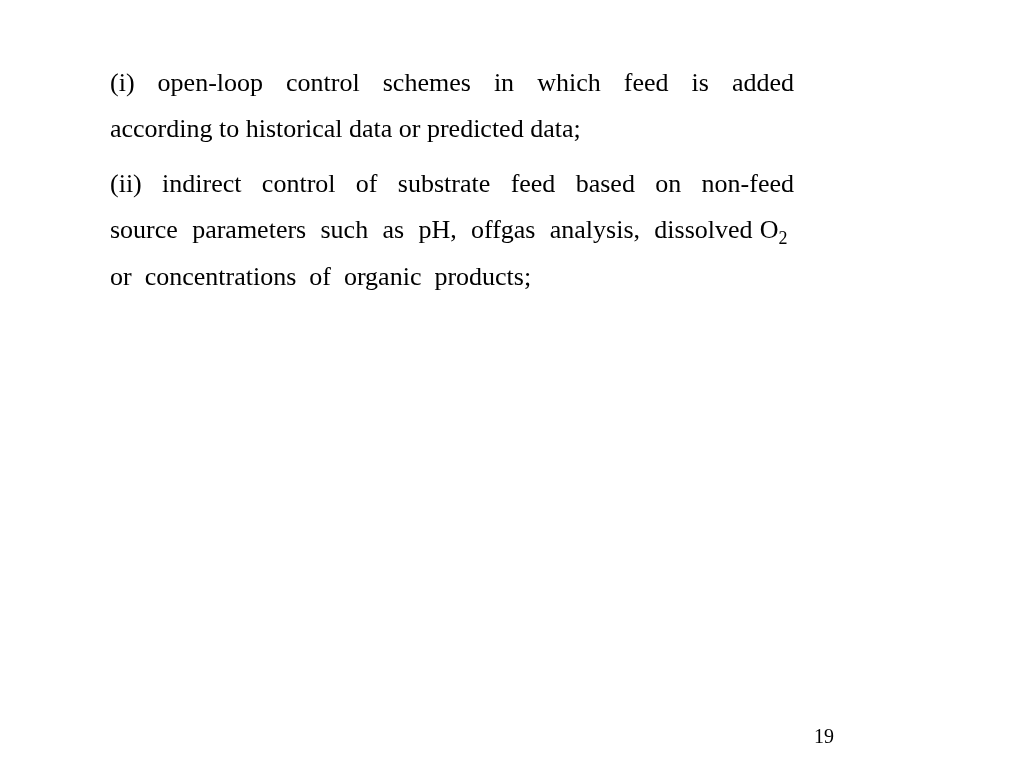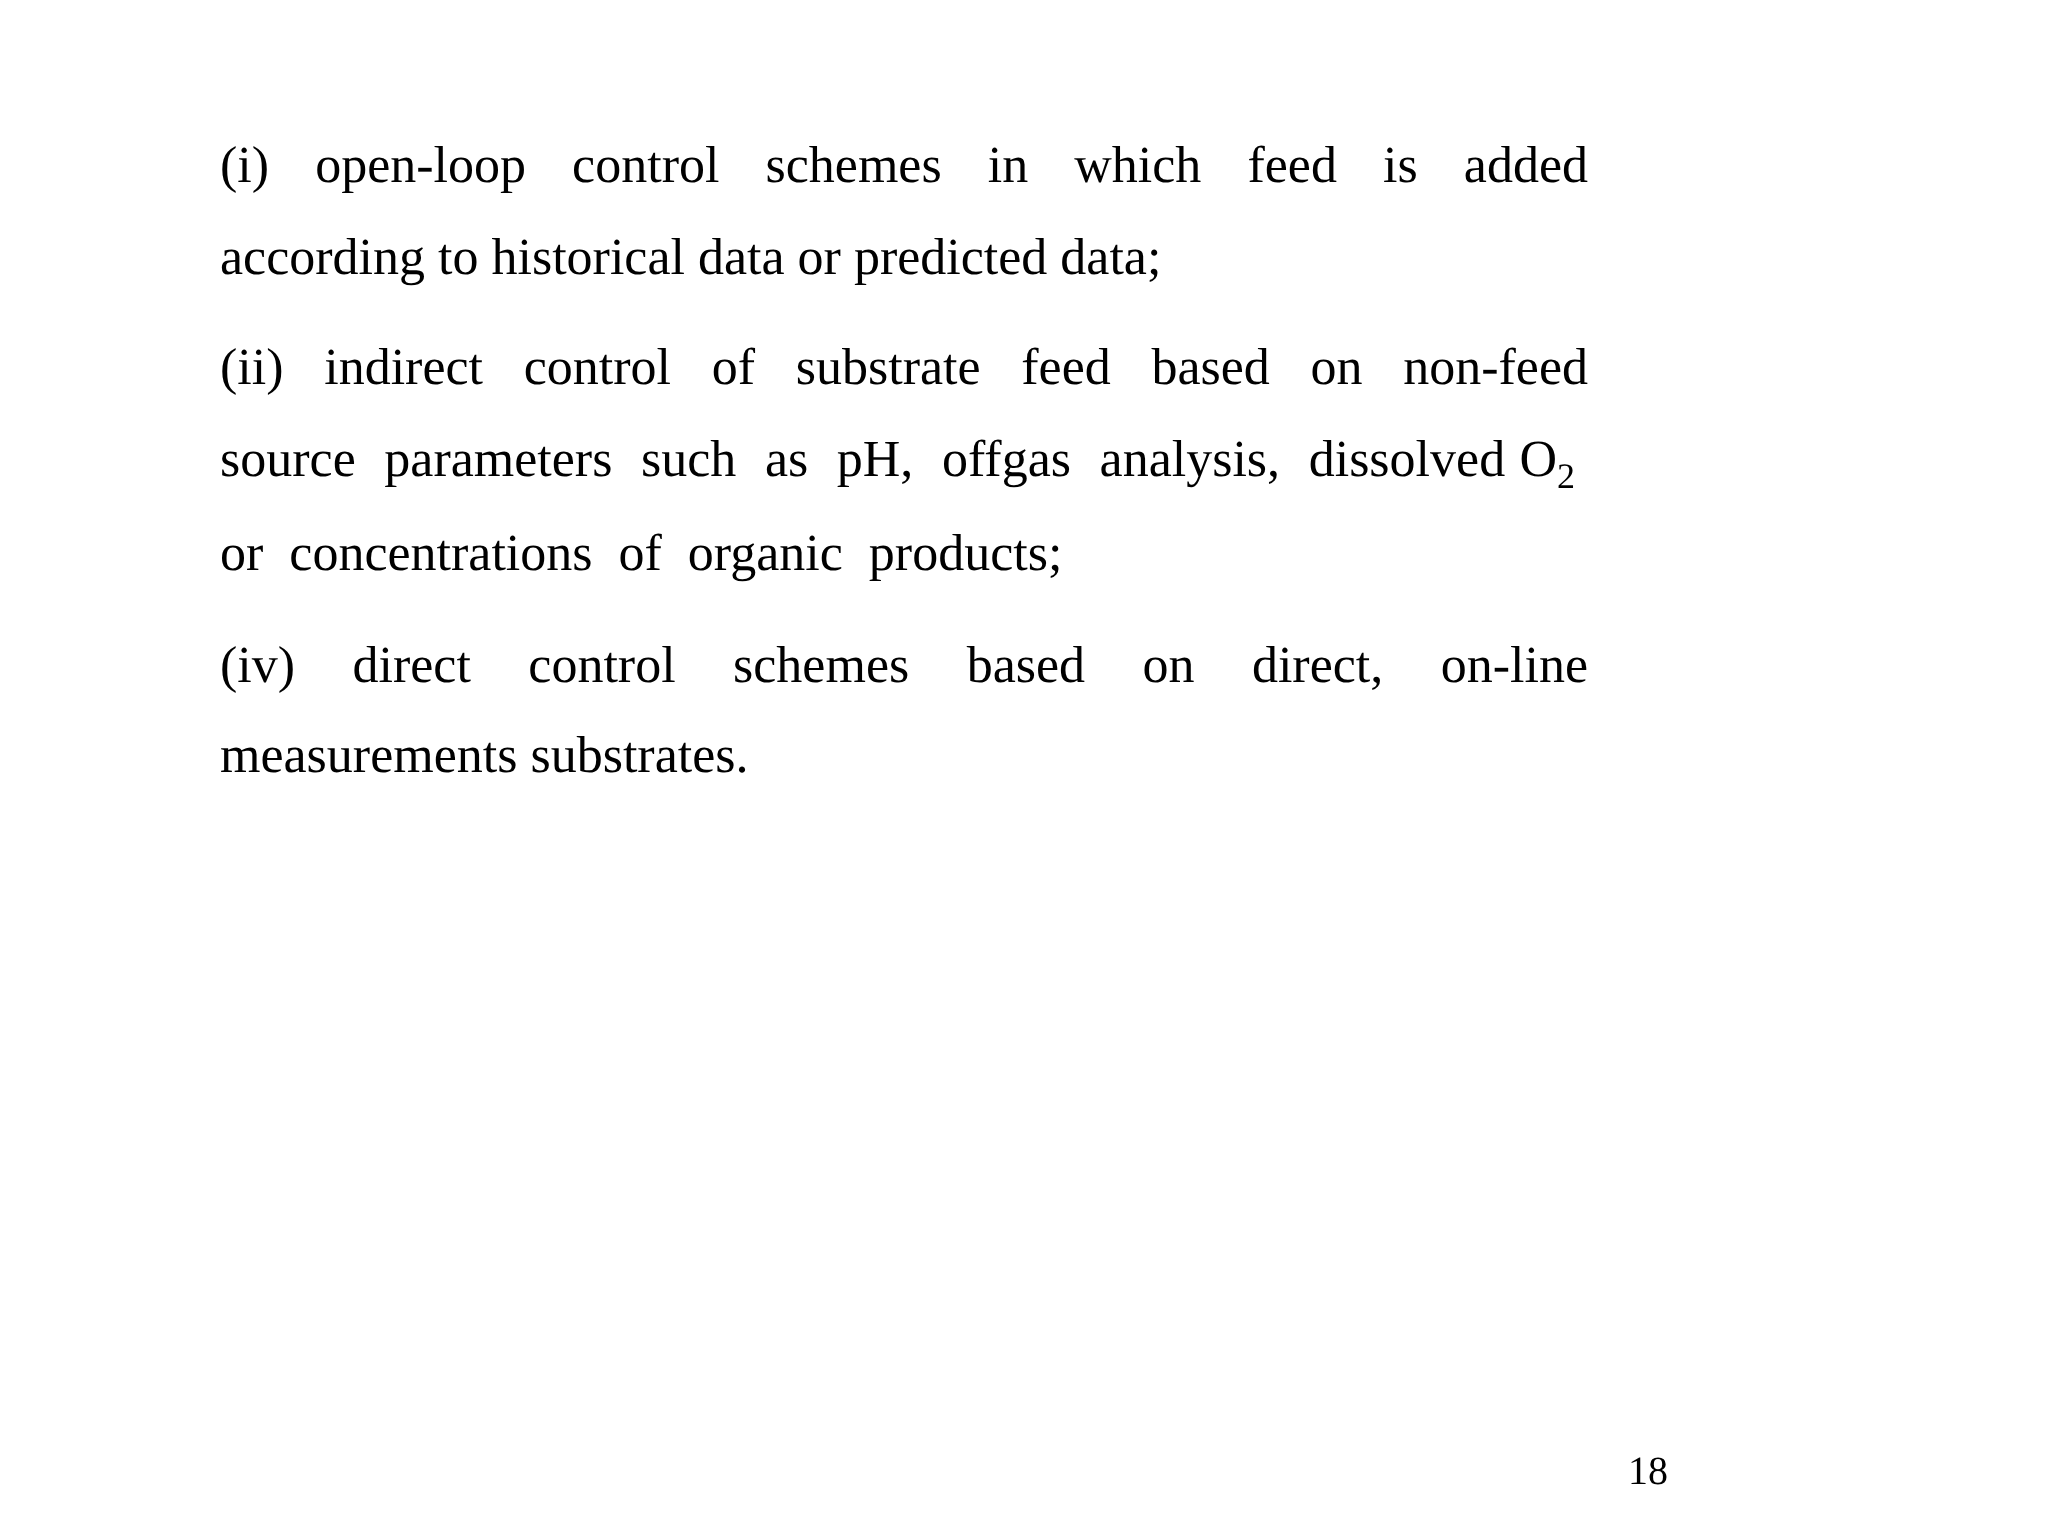--- a/index.html
+++ b/index.html
@@ -60,21 +60,17 @@
       according to historical data or predicted data;
     </p>
 
     <p class="paragraph">
       (ii)&nbsp; indirect&nbsp; control&nbsp; of&nbsp; substrate&nbsp; feed&nbsp; based&nbsp; on&nbsp; non-feed
       source&nbsp; parameters&nbsp; such&nbsp; as&nbsp; pH,&nbsp; offgas&nbsp; analysis,&nbsp; dissolved
       O<sub>2</sub>&nbsp; or&nbsp; concentrations&nbsp; of&nbsp; organic&nbsp; products;
     </p>
 
 
-    <p class="paragraph">
-      (iv)&nbsp; direct&nbsp; control&nbsp; schemes&nbsp; based&nbsp; on&nbsp; direct,&nbsp; on-line
-      measurements substrates.
-    </p>
 
   </div>
 
-  <div class="page-number">18</div>
+  <div class="page-number">19</div>
 </div>
 
 </body></html>

